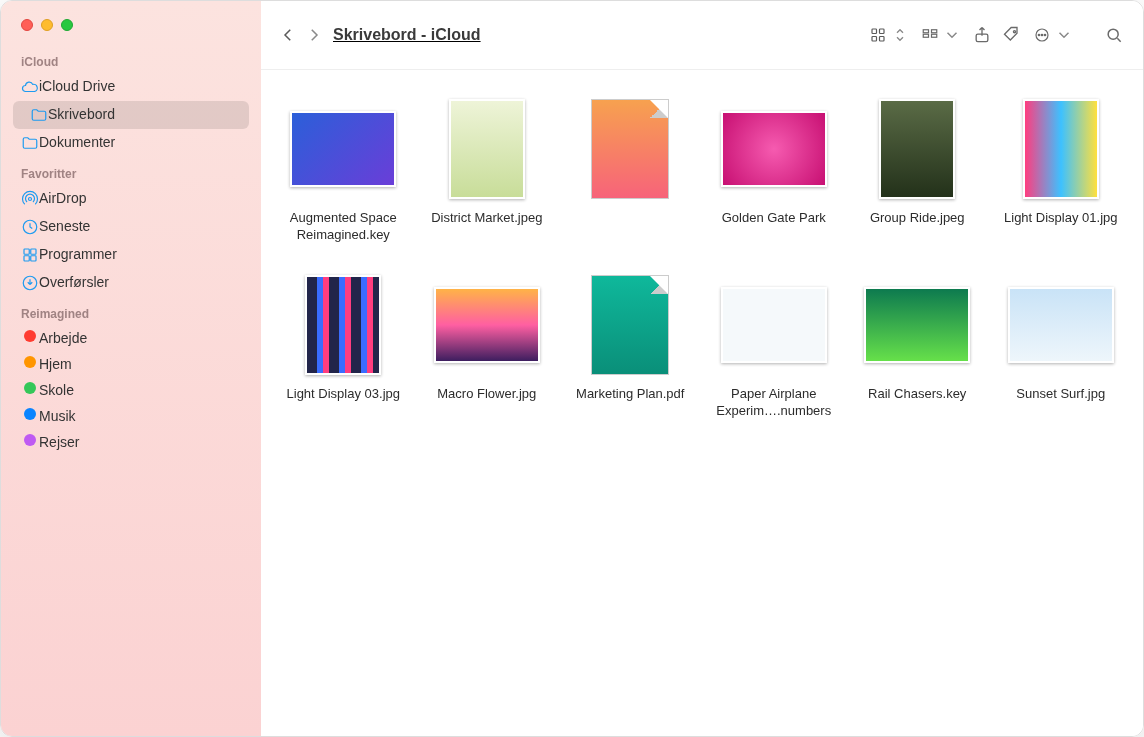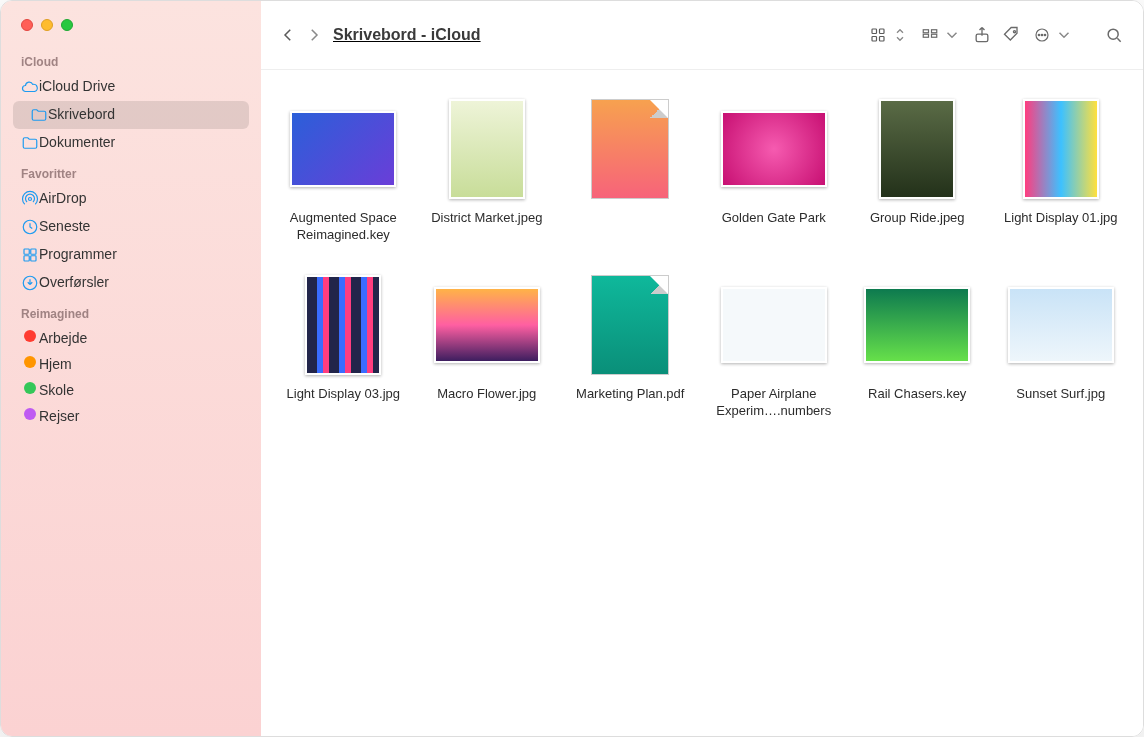--- a/index.html
+++ b/index.html
@@ -187,20 +187,24 @@
         </div>
         <div class="item">
           <span class="tagdot" style="background: rgb(255, 149, 0);"></span>
           <span>Hjem</span>
         </div>
         <div class="item">
           <span class="tagdot" style="background: rgb(52, 199, 89);"></span>
           <span>Skole</span>
         </div>
         <div class="item">
+          <span class="tagdot" style="background: rgb(10, 132, 255);"></span>
+          <span>Musik</span>
+        </div>
+        <div class="item">
           <span class="tagdot" style="background: rgb(191, 90, 242);"></span>
           <span>Rejser</span>
         </div>
       </div>
   </div>
 
   <div class="main">
     <div class="toolbar">
       <div class="nav-btn enabled">
         <svg viewBox="0 0 24 24" width="18" height="18" fill="none" stroke="currentColor" stroke-width="2">

